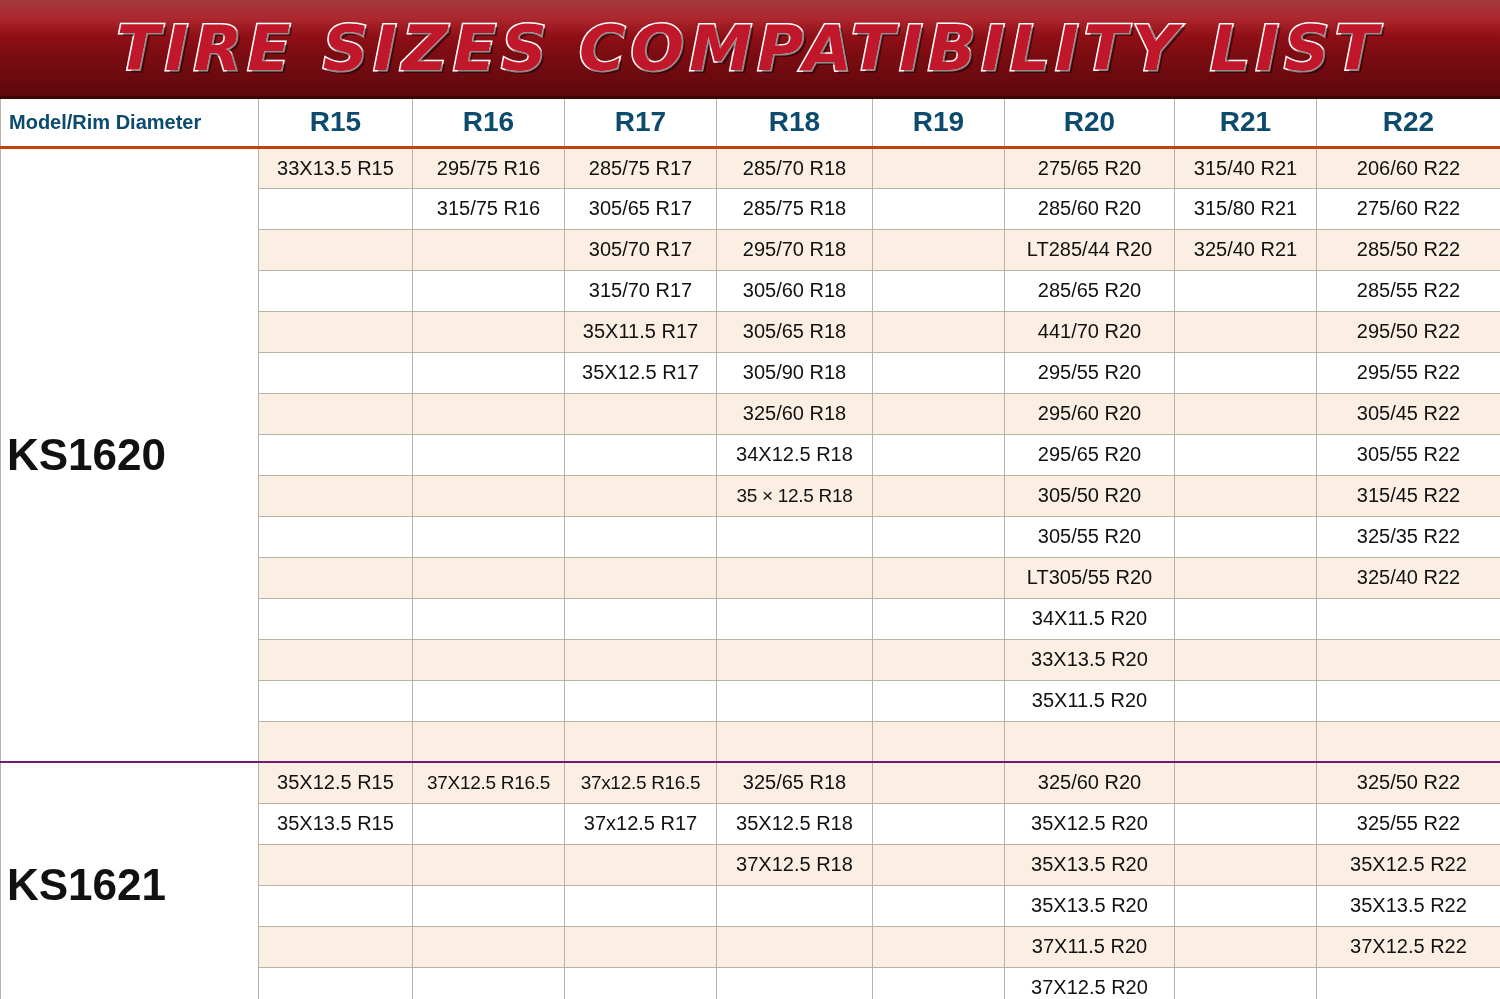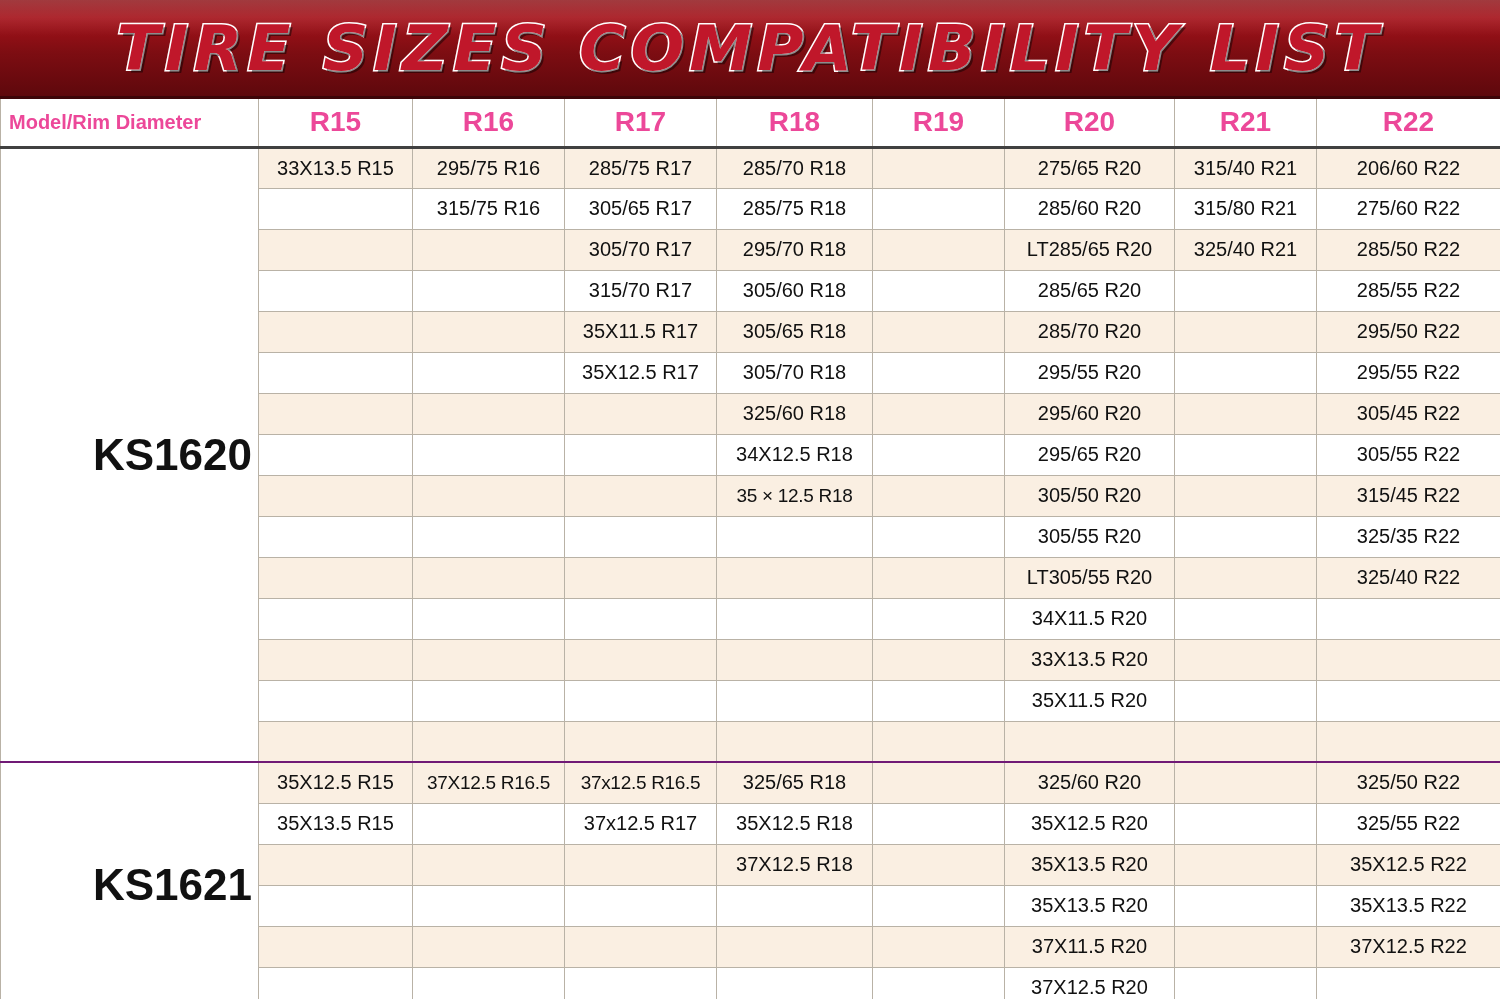--- a/index.html
+++ b/index.html
@@ -69,40 +69,40 @@
     height: 41px;
     padding: 0 6px;
     box-sizing: border-box;
     overflow: hidden;
     white-space: nowrap;
   }
 
   
   tr.head th {
     border-top: none;
-    border-bottom: 3px solid #404040;
+    border-bottom: 3px solid #c2410c;
     background: #ffffff;
     height: 48px;
     font-size: 28px;
     font-weight: bold;
     text-align: center;
-    color: #ec4899;
+    color: #0c4a6e;
   }
   tr.head th.corner {
     font-size: 20px;
     text-align: left;
     padding-left: 8px;
     font-weight: bold;
   }
 
   
   td.model {
     font-size: 44px;
     font-weight: bold;
-    text-align: right;
+    text-align: left;
     vertical-align: middle;
     background: #ffffff;
     border-right: 3px solid #111;
     letter-spacing: 0px;
     margin-top: 16px;
   }
 
   
   td.val {
     text-align: center;
@@ -187,49 +187,49 @@
           <td class="val">285/60 R20</td>
           <td class="val">315/80 R21</td>
           <td class="val">275/60 R22</td>
         </tr>
         <tr>
           <td class="val shade empty"></td>
           <td class="val shade empty"></td>
           <td class="val shade">305/70 R17</td>
           <td class="val shade">295/70 R18</td>
           <td class="val shade empty"></td>
-          <td class="val shade">LT285/65 R20</td>
+          <td class="val shade">LT285/44 R20</td>
           <td class="val shade">325/40 R21</td>
           <td class="val shade">285/50 R22</td>
         </tr>
         <tr>
           <td class="val empty"></td>
           <td class="val empty"></td>
           <td class="val">315/70 R17</td>
           <td class="val">305/60 R18</td>
           <td class="val empty"></td>
           <td class="val">285/65 R20</td>
           <td class="val empty"></td>
           <td class="val">285/55 R22</td>
         </tr>
         <tr>
           <td class="val shade empty"></td>
           <td class="val shade empty"></td>
           <td class="val shade">35X11.5 R17</td>
           <td class="val shade">305/65 R18</td>
           <td class="val shade empty"></td>
-          <td class="val shade">285/70 R20</td>
+          <td class="val shade">441/70 R20</td>
           <td class="val shade empty"></td>
           <td class="val shade">295/50 R22</td>
         </tr>
         <tr>
           <td class="val empty"></td>
           <td class="val empty"></td>
           <td class="val">35X12.5 R17</td>
-          <td class="val">305/70 R18</td>
+          <td class="val">305/90 R18</td>
           <td class="val empty"></td>
           <td class="val">295/55 R20</td>
           <td class="val empty"></td>
           <td class="val">295/55 R22</td>
         </tr>
         <tr>
           <td class="val shade empty"></td>
           <td class="val shade empty"></td>
           <td class="val shade empty"></td>
           <td class="val shade">325/60 R18</td>

